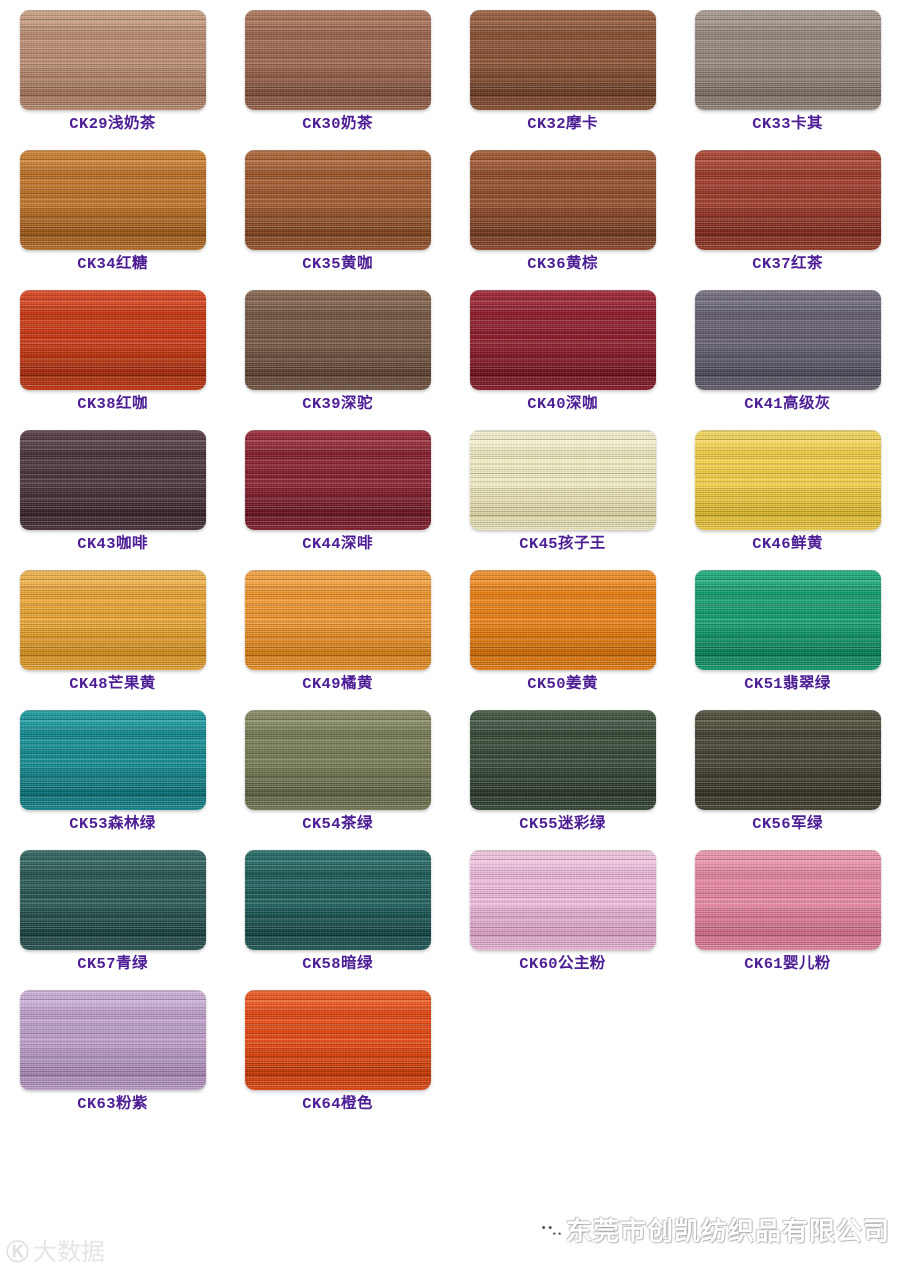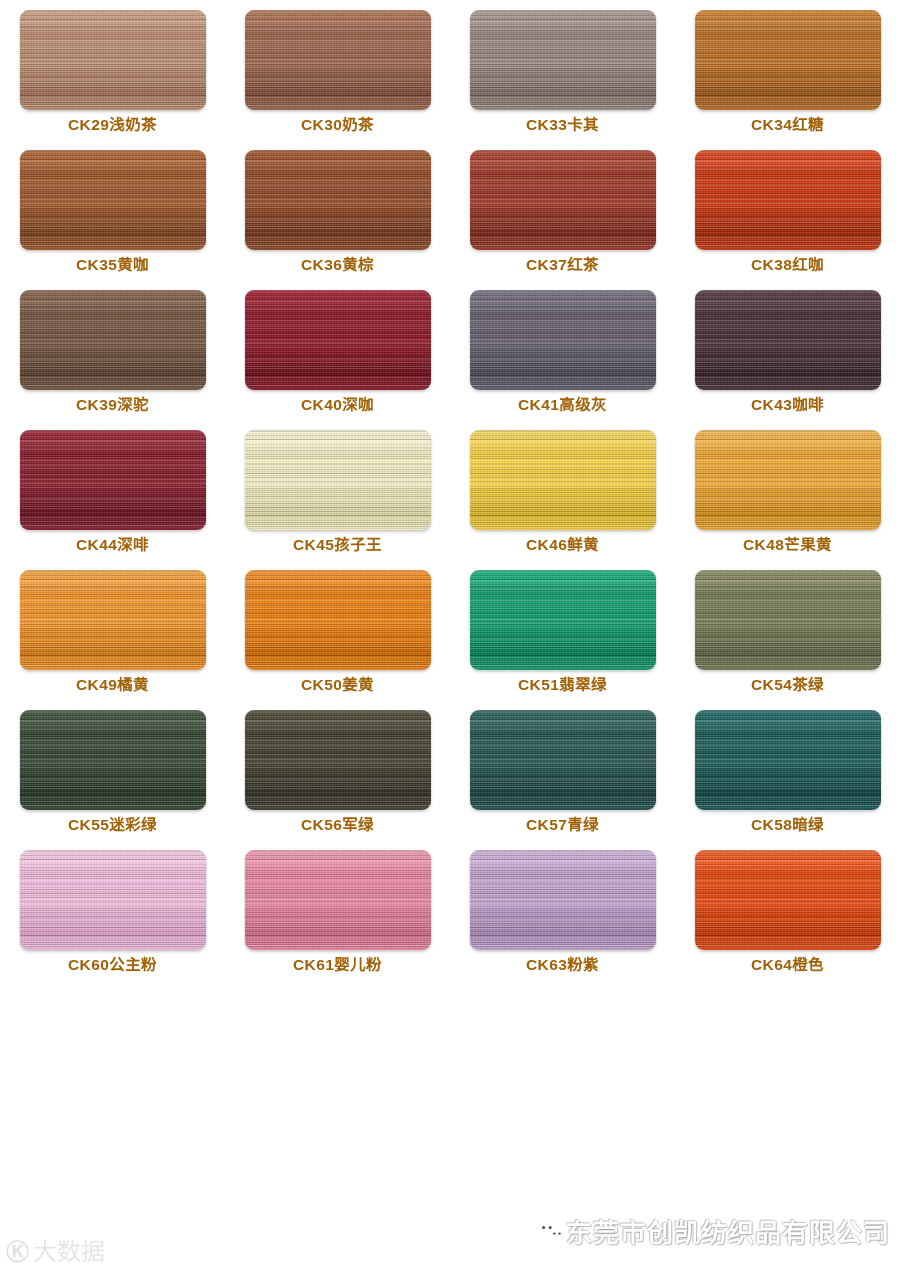--- a/index.html
+++ b/index.html
@@ -86,25 +86,26 @@
         rgba(0,0,0,0.04) 1px,
         rgba(0,0,0,0.04) 3px
       );
     pointer-events:none;
     opacity:.9;
   }
   .label{
     margin-top:7px;
     font-size:15.5px;
     font-weight:bold;
-    color:#a16207;
+    color:#4c1d95;
     letter-spacing:.4px;
     line-height:1;
     white-space:nowrap;
     text-align:center;
+    font-family:Liberation Mono, monospace;
   }
   
   #watermark{
     position:absolute;
     left:6px;bottom:4px;
     display:flex;
     align-items:center;
     gap:5px;
     opacity:.42;
     pointer-events:none;
@@ -124,20 +125,21 @@
   }
   
   #brand{
     position:absolute;
     right:10px;bottom:22px;
     display:flex;
     align-items:center;
     gap:0;
     opacity:.88;
     pointer-events:none;
+    font-family:Liberation Mono, monospace;
   }
   #brand .wechat{
     position:relative;
     width:30px;height:26px;
     flex:0 0 auto;
   }
   #brand .wechat svg{display:block;}
   #brand .company{
     font-size:26px;
     font-weight:bold;
@@ -159,20 +161,24 @@
   <div class="grid">
       <div class="cell">
         <div class="swatch" style="background: linear-gradient(rgb(214, 174, 146) 0%, rgb(192, 146, 118) 22%, rgb(192, 146, 118) 55%, rgb(161, 115, 90) 86%, rgb(192, 146, 118) 100%);"></div>
         <div class="label">CK29浅奶茶</div>
       </div>
       <div class="cell">
         <div class="swatch" style="background: linear-gradient(rgb(187, 131, 104) 0%, rgb(162, 107, 82) 22%, rgb(162, 107, 82) 55%, rgb(127, 79, 59) 86%, rgb(162, 107, 82) 100%);"></div>
         <div class="label">CK30奶茶</div>
       </div>
       <div class="cell">
+        <div class="swatch" style="background: linear-gradient(rgb(169, 110, 76) 0%, rgb(143, 86, 55) 22%, rgb(143, 86, 55) 55%, rgb(110, 62, 37) 86%, rgb(143, 86, 55) 100%);"></div>
+        <div class="label">CK32摩卡</div>
+      </div>
+      <div class="cell">
         <div class="swatch" style="background: linear-gradient(rgb(182, 167, 157) 0%, rgb(156, 141, 132) 22%, rgb(156, 141, 132) 55%, rgb(125, 111, 102) 86%, rgb(156, 141, 132) 100%);"></div>
         <div class="label">CK33卡其</div>
       </div>
       <div class="cell">
         <div class="swatch" style="background: linear-gradient(rgb(217, 143, 66) 0%, rgb(193, 117, 42) 22%, rgb(193, 117, 42) 55%, rgb(155, 89, 26) 86%, rgb(193, 117, 42) 100%);"></div>
         <div class="label">CK34红糖</div>
       </div>
       <div class="cell">
         <div class="swatch" style="background: linear-gradient(rgb(187, 116, 70) 0%, rgb(162, 92, 49) 22%, rgb(162, 92, 49) 55%, rgb(127, 69, 34) 86%, rgb(162, 92, 49) 100%);"></div>
         <div class="label">CK35黄咖</div>
@@ -225,20 +231,24 @@
         <div class="swatch" style="background: linear-gradient(rgb(250, 176, 85) 0%, rgb(244, 154, 50) 22%, rgb(244, 154, 50) 55%, rgb(214, 125, 22) 86%, rgb(244, 154, 50) 100%);"></div>
         <div class="label">CK49橘黄</div>
       </div>
       <div class="cell">
         <div class="swatch" style="background: linear-gradient(rgb(248, 157, 62) 0%, rgb(239, 132, 24) 22%, rgb(239, 132, 24) 55%, rgb(207, 108, 5) 86%, rgb(239, 132, 24) 100%);"></div>
         <div class="label">CK50姜黄</div>
       </div>
       <div class="cell">
         <div class="swatch" style="background: linear-gradient(rgb(45, 186, 138) 0%, rgb(23, 161, 115) 22%, rgb(23, 161, 115) 55%, rgb(10, 129, 90) 86%, rgb(23, 161, 115) 100%);"></div>
         <div class="label">CK51翡翠绿</div>
+      </div>
+      <div class="cell">
+        <div class="swatch" style="background: linear-gradient(rgb(42, 168, 174) 0%, rgb(23, 143, 149) 22%, rgb(23, 143, 149) 55%, rgb(12, 113, 119) 86%, rgb(23, 143, 149) 100%);"></div>
+        <div class="label">CK53森林绿</div>
       </div>
       <div class="cell">
         <div class="swatch" style="background: linear-gradient(rgb(149, 152, 114) 0%, rgb(124, 127, 90) 22%, rgb(124, 127, 90) 55%, rgb(97, 100, 69) 86%, rgb(124, 127, 90) 100%);"></div>
         <div class="label">CK54茶绿</div>
       </div>
       <div class="cell">
         <div class="swatch" style="background: linear-gradient(rgb(80, 100, 78) 0%, rgb(59, 77, 58) 22%, rgb(59, 77, 58) 55%, rgb(42, 58, 41) 86%, rgb(59, 77, 58) 100%);"></div>
         <div class="label">CK55迷彩绿</div>
       </div>
       <div class="cell">

